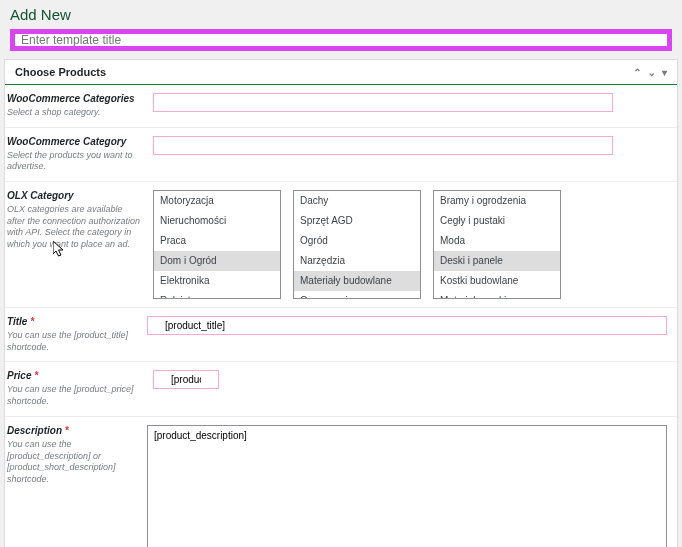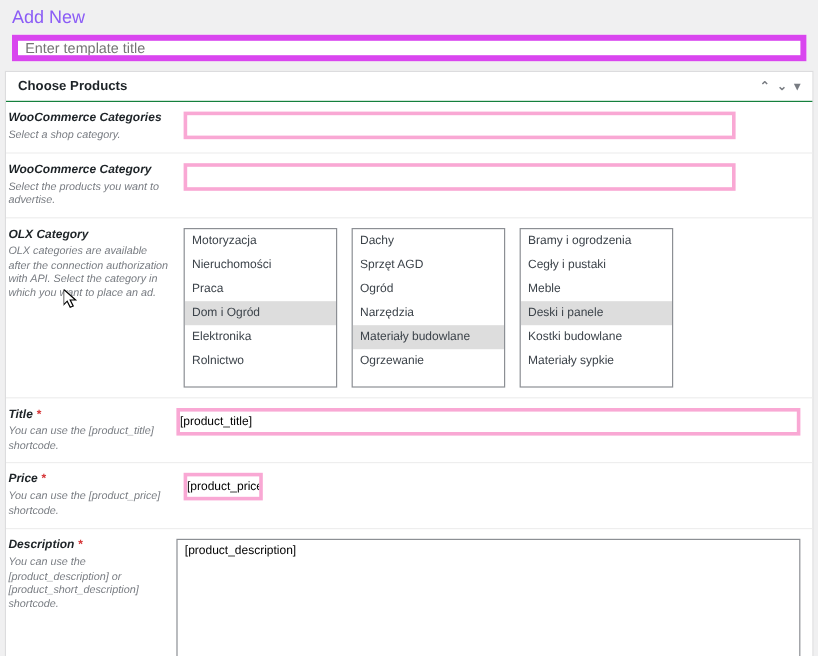--- a/index.html
+++ b/index.html
@@ -1,35 +1,35 @@
 <!DOCTYPE html>
 <html><head>
 <meta charset="utf-8">
 <style>
 * { box-sizing: border-box; margin: 0; padding: 0; }
 body { font-family: -apple-system, BlinkMacSystemFont, "Segoe UI", Arial, sans-serif; font-size: 11px; background: #f0f0f1; color: #3c434a; width: 682px; }
-.page-header { padding: 6px 10px; font-size: 15px; font-weight: 400; color: #8b5cf6; }
+.page-header { padding: 6px 10px; font-size: 15px; font-weight: 400; color: #14532d; }
 .title-input { display: block; width: calc(100% - 20px); margin: 0 10px 8px 10px; padding: 3px 6px; border: 5px solid #d946ef; background: #fff; font-size: 12px; color: #787c82; height: 22px; }
 .panel { margin: 0 4px 1px 4px; border: 1px solid #dcdcde; background: #fff; }
 .panel-header { display: flex; align-items: center; justify-content: space-between; padding: 6px 10px; border-bottom: 1px solid #15803d; font-size: 11px; font-weight: 600; color: #1d2327; }
 .panel-header-controls { display: flex; gap: 6px; color: #787c82; font-size: 10px; }
 .panel-header-controls span { cursor: pointer; }
 .row { display: flex; border-bottom: 1px solid #eee; }
 .row:last-child { border-bottom: none; }
 .label-col { width: 138px; padding: 8px 2px; font-size: 10px; color: #1d2327; font-style: italic; }
 .label-col .field-label { display: block; font-size: 10px; font-weight: 600; margin-bottom: 3px; }
 .label-col .field-help { display: block; font-size: 9px; color: #787c82; line-height: 1.3; }
 .field-col { flex: 1; padding: 8px 10px; }
 .req { color: #d63638; }
-.text-input { width: 460px; padding: 3px 0; border: 3px solid #f9a8d4; font-size: 10px; background: #fff; }
+.text-input { width: 460px; padding: 3px 17px; border: 1px solid #f9a8d4; font-size: 10px; background: #fff; }
 .text-input.full { width: 520px; }
 .text-input.short { width: 66px; }
 .textarea { width: 520px; height: 145px; padding: 4px 6px; border: 1px solid #8c8f94; font-size: 10px; background: #fff; resize: both; font-family: inherit; }
 .listboxes { display: flex; gap: 12px; }
-.listbox { width: 128px; height: 133px; border: 1px solid #8c8f94; background: #fff; overflow-y: scroll; font-size: 10px; }
+.listbox { width: 128px; height: 109px; border: 1px solid #8c8f94; background: #fff; overflow-y: scroll; font-size: 10px; }
 .listbox::-webkit-scrollbar { width: 13px; }
 .listbox::-webkit-scrollbar-track { background: #f0f0f0; border-left: 1px solid #ddd; }
 .listbox::-webkit-scrollbar-thumb { background: #c1c1c1; }
 .listbox::-webkit-scrollbar-button { background: #f0f0f0; height: 13px; border: 1px solid #ddd; }
 .list-item { padding: 3px 6px; color: #3c434a; cursor: pointer; line-height: 1.4; }
 .list-item.selected { background: #ddd; }
 .cursor { position: absolute; left: 53px; top: 241px; pointer-events: none; }
 </style>
 </head>
 <body>
@@ -87,21 +87,21 @@
             <div class="list-item">Dachy</div>
             <div class="list-item">Sprzęt AGD</div>
             <div class="list-item">Ogród</div>
             <div class="list-item">Narzędzia</div>
             <div class="list-item selected">Materiały budowlane</div>
             <div class="list-item">Ogrzewanie</div>
           </div>
         <div class="listbox">
             <div class="list-item">Bramy i ogrodzenia</div>
             <div class="list-item">Cegły i pustaki</div>
-            <div class="list-item">Meble</div>
+            <div class="list-item">Moda</div>
             <div class="list-item selected">Deski i panele</div>
             <div class="list-item">Kostki budowlane</div>
             <div class="list-item">Materiały sypkie</div>
           </div>
       </div>
     </div>
   </div>
 
   <div class="row">
     <div class="label-col">

